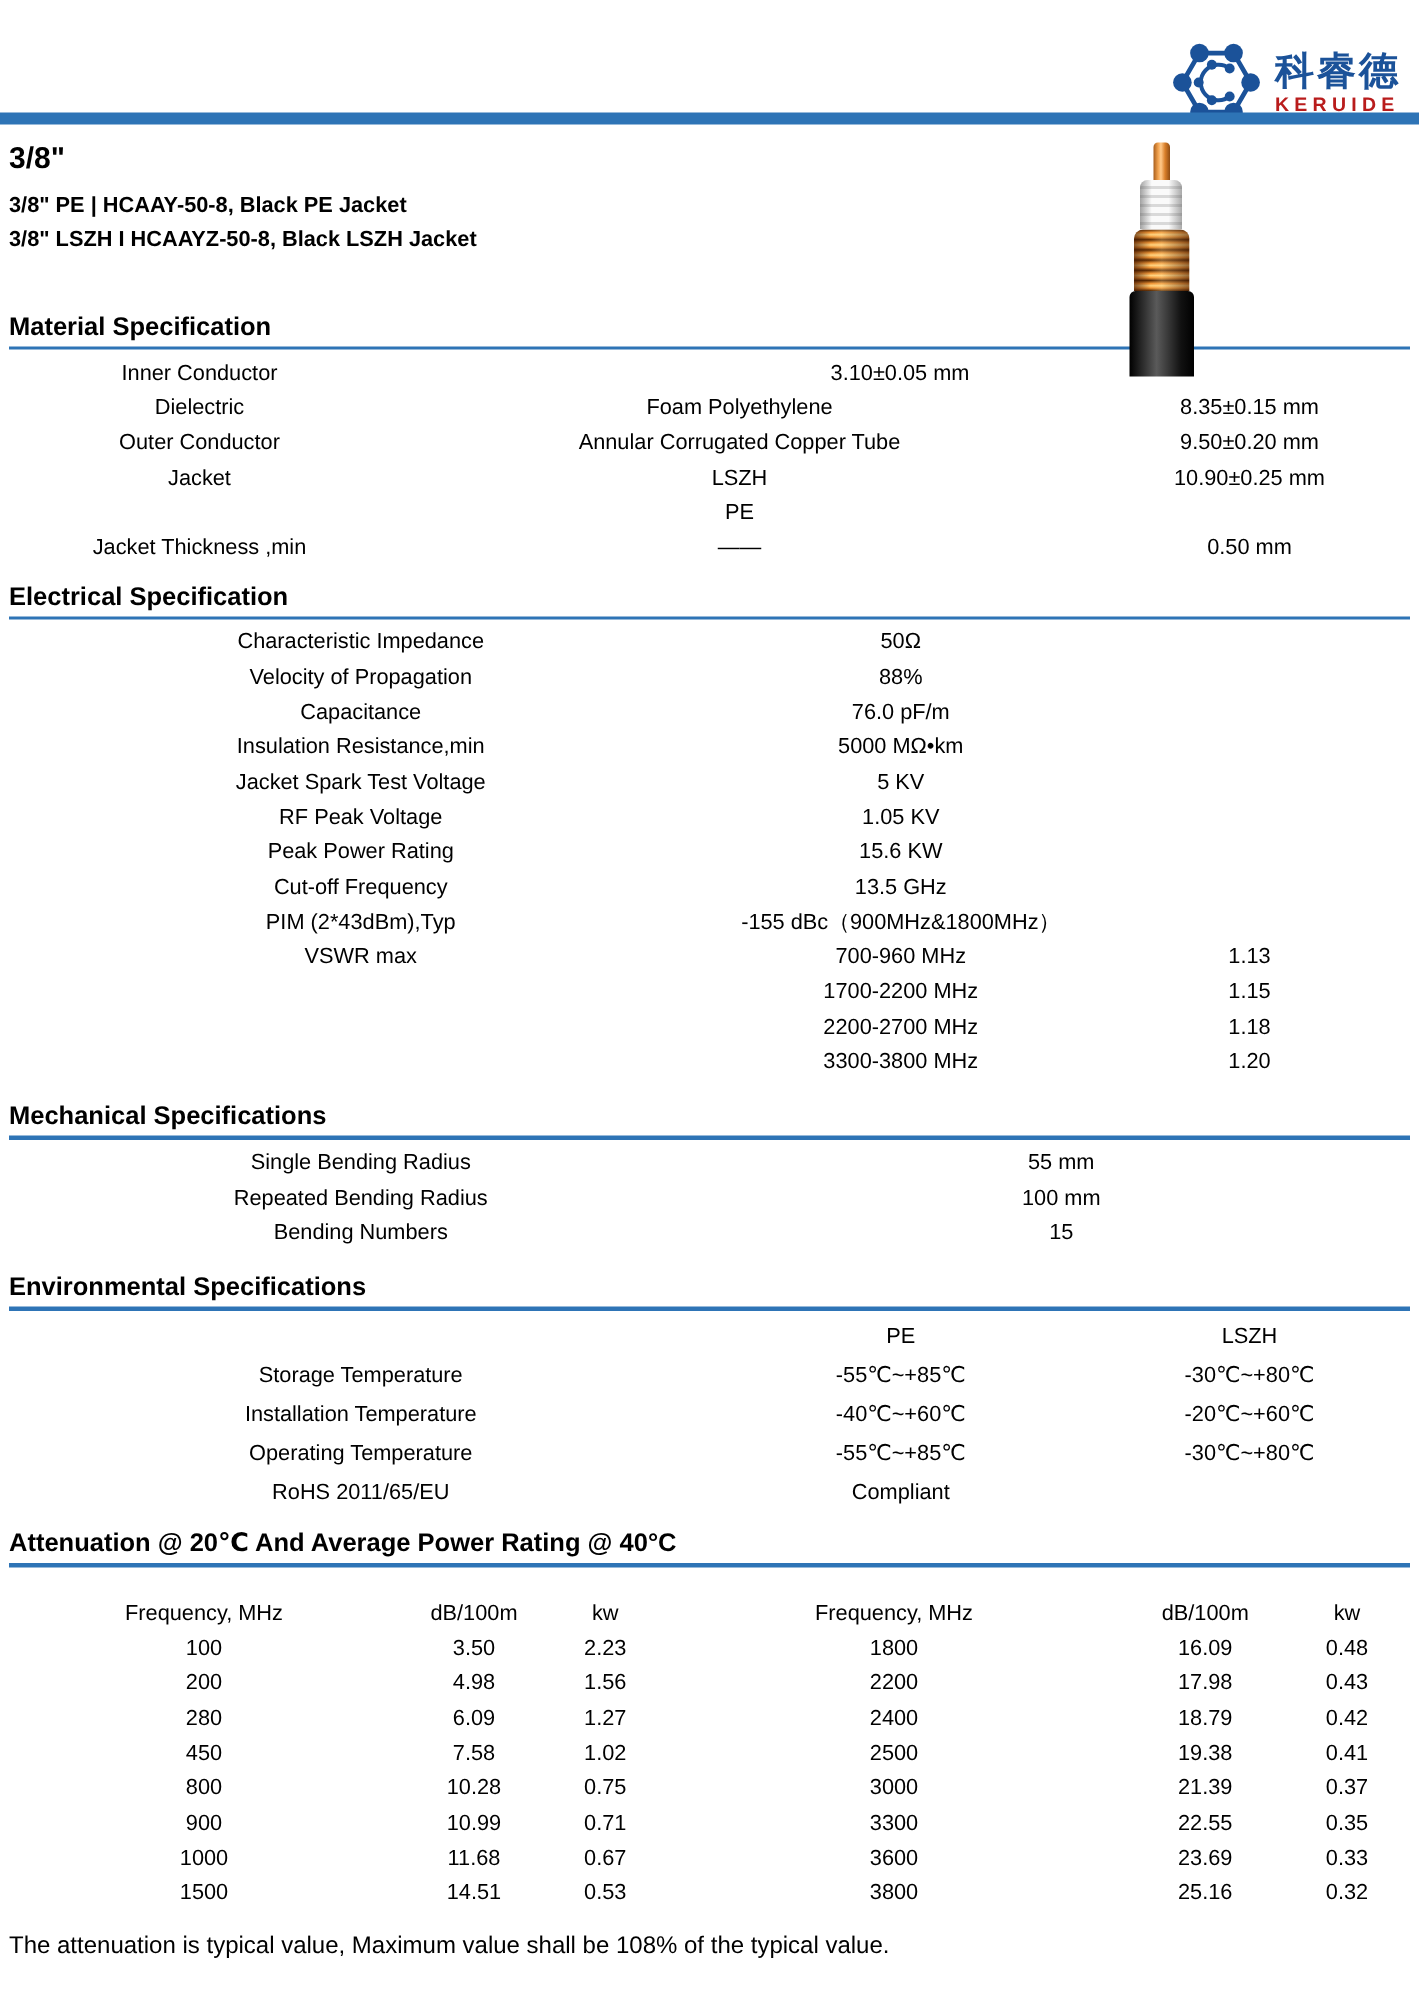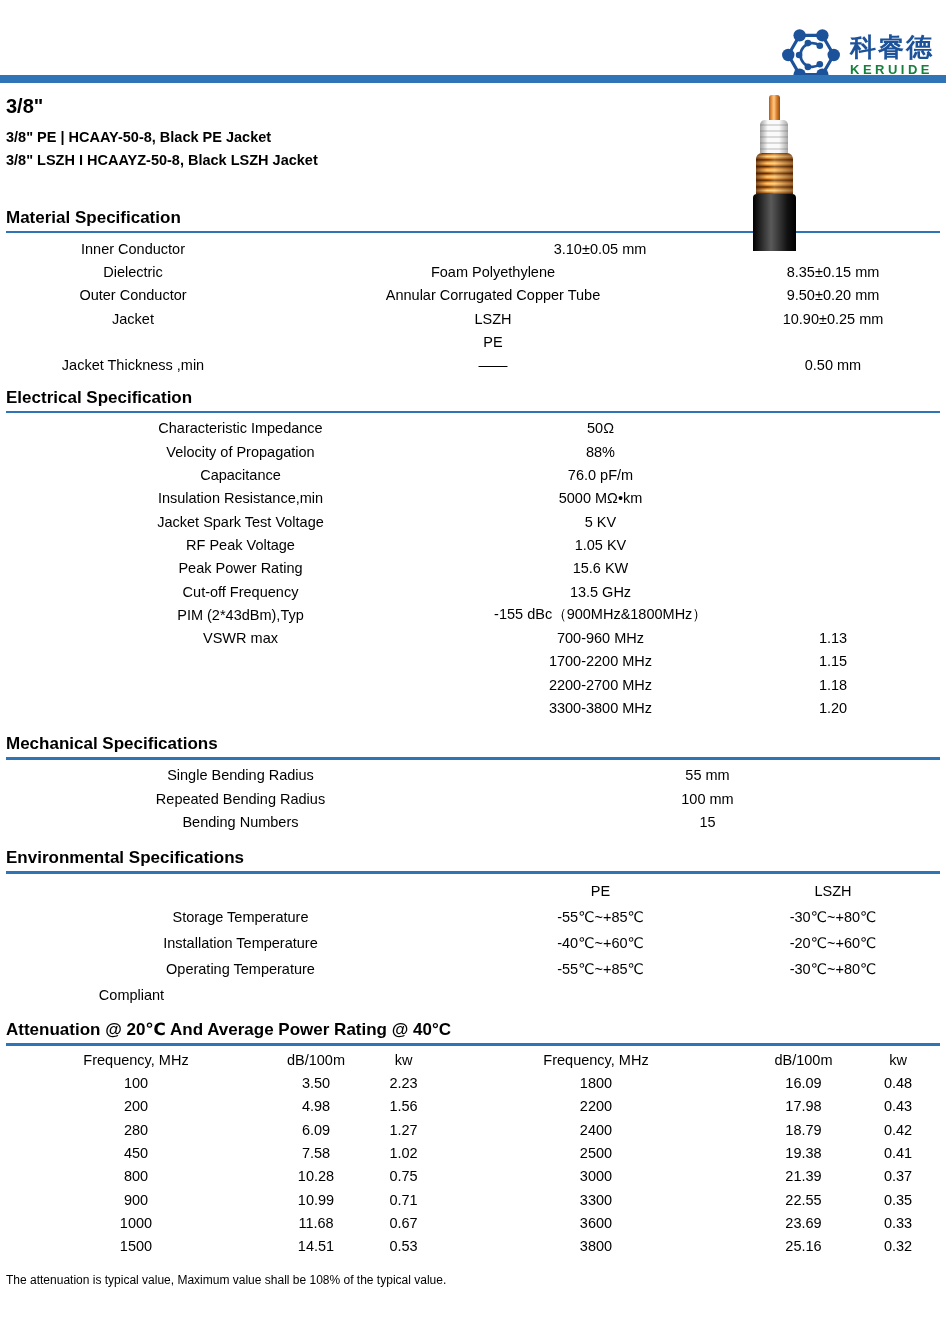--- a/index.html
+++ b/index.html
@@ -8,21 +8,21 @@
     width:946px; height:1327px; overflow:hidden; position:relative;
     font-family:"Liberation Sans","DejaVu Sans",sans-serif;
     color:#000; -webkit-font-smoothing:antialiased;
   }
   
   .header-band { position:relative; height:83px; }
   .logo { position:absolute; top:24px; right:12px; display:flex; align-items:center; gap:8px; }
   .logo-icon { width:62px; height:62px; }
   .logo-text { display:flex; flex-direction:column; line-height:1; }
   .logo-cn { font-size:26px; font-weight:bold; color:#1b5299; letter-spacing:2px; }
-  .logo-en { font-size:13px; font-weight:bold; color:#15803d; letter-spacing:3.5px; margin-top:3px; }
+  .logo-en { font-size:13px; font-weight:bold; color:#b91c1c; letter-spacing:3.5px; margin-top:3px; }
   .top-bar { position:absolute; left:0; bottom:0; width:946px; height:8px; background:#2e74b6; }
 
   
   .content { padding:0 6px; position:relative; }
   .title-block { padding-top:12px; }
   .doc-title { font-size:20px; font-weight:bold; margin-bottom:8px; }
   .doc-sub { font-size:14.5px; font-weight:bold; line-height:23px; }
 
   
   .cable { position:absolute; top:12px; left:746px; width:56px; height:152px; }
@@ -65,27 +65,27 @@
   .elec .c1 { width:469px; } .elec .c2 { width:251px; } .elec .c3 { flex:1; }
   .mech .c1 { width:469px; } .mech .c2 { flex:1; }
   .env  .spec-row { height:26px; }
   .env  .c1 { width:469px; } .env .c2 { width:251px; } .env .c3 { flex:1; }
 
   .m-top-lg { margin-top:36px; }
   .m-top-md { margin-top:14px; }
   .m-top-sm { margin-top:11px; }
 
   
-  .att-table { padding-top:2px; font-size:14.5px; }
+  .att-table { padding-top:19px; font-size:14.5px; }
   .att-row { display:flex; height:23.3px; align-items:center; text-align:center; }
   .att-row .a1 { width:260px; } .att-row .a2 { width:100px; } .att-row .a3 { width:75px; }
   .att-row .a4 { width:310px; } .att-row .a5 { width:105px; } .att-row .a6 { width:84px; }
   .att-head { height:24px; }
 
-  .footnote { font-size:12px; margin-top:15px; }
+  .footnote { font-size:16px; margin-top:15px; }
 </style>
 </head>
 <body>
 
 <div class="header-band">
   <div class="logo">
     <svg class="logo-icon" viewBox="0 0 60 60">
       <g stroke="#1b5299" stroke-width="3" fill="none">
         <path d="M52 30 L41 11 L19 11 L8 30 L19 49 L41 49 Z"></path>
         <path d="M38.5 21 A11.5 11.5 0 1 0 38.5 39" stroke-width="2.6"></path>
@@ -288,20 +288,21 @@
           <span class="c3">-20℃~+60℃</span>
         </div>
 
         <div class="spec-row">
           <span class="c1">Operating Temperature</span>
           <span class="c2">-55℃~+85℃</span>
           <span class="c3">-30℃~+80℃</span>
         </div>
 
         <div class="spec-row">
+          <span class="c1">RoHS 2011/65/EU</span>
           <span class="c2">Compliant</span>
           <span class="c3"></span>
         </div>
       </div>
   </div>
 
   <div class="section-heading rule-thick m-top-sm">Attenuation @ 20℃ And Average Power Rating @ 40°C</div>
   <div class="att-table">
     <div class="att-row att-head">
       <span class="a1">Frequency, MHz</span>

